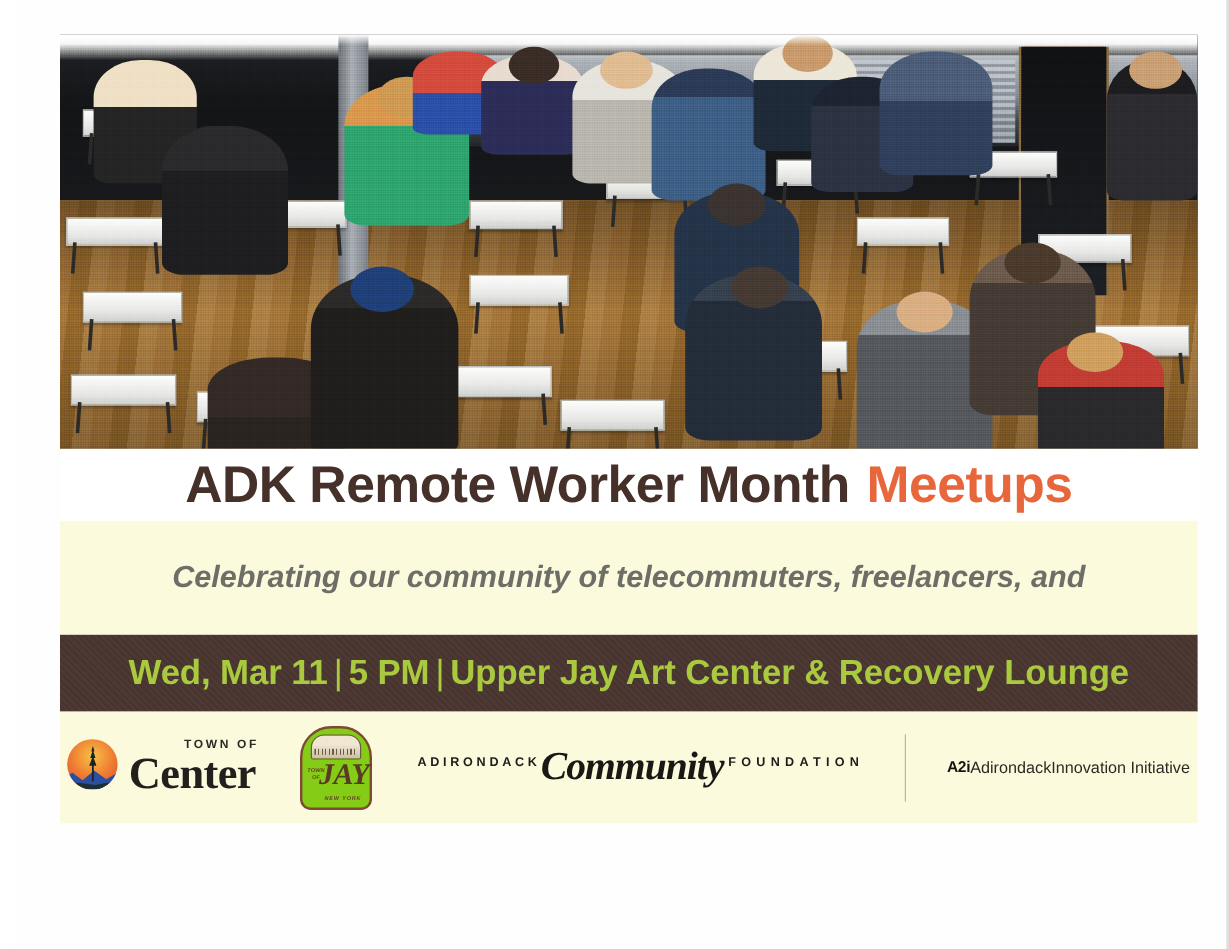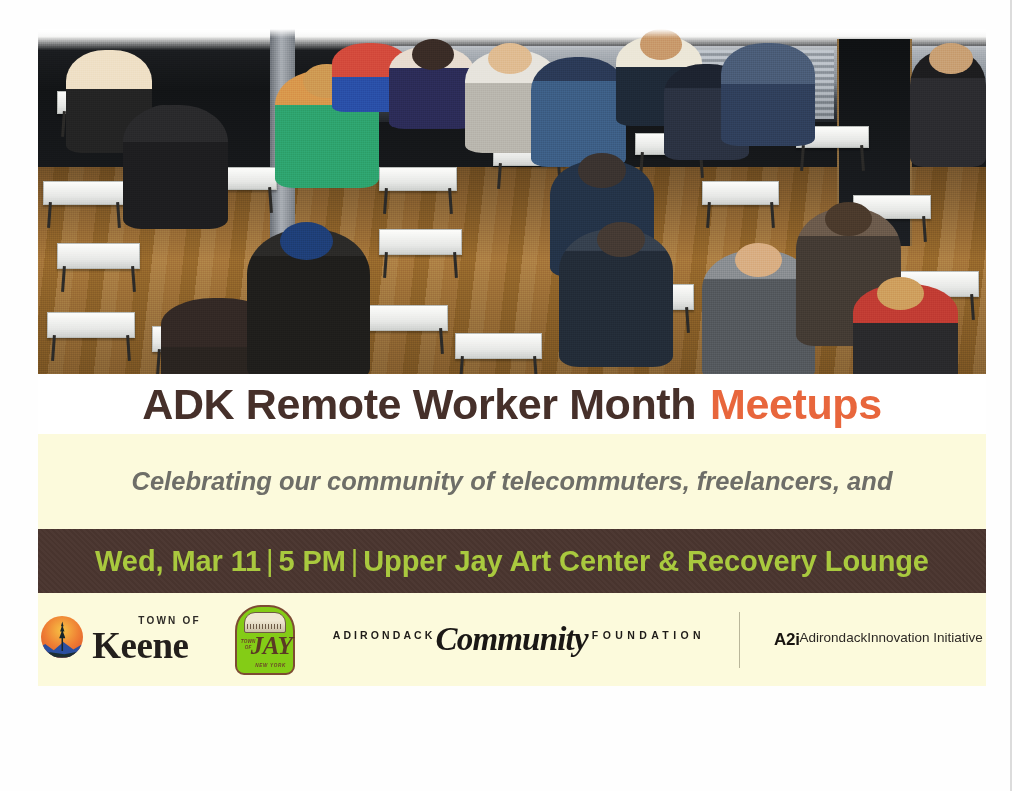--- a/index.html
+++ b/index.html
@@ -12,21 +12,21 @@
     width: 1024px;
     height: 791px;
     position: relative;
     overflow: hidden;
     font-family: "Liberation Sans", sans-serif;
   }
 
   
   #page-sheet {
     position: absolute;
-    left: 0; top: 0;
+    left: 12px; top: 0;
     width: 1012px;
     height: 791px;
     background: #fefefe;
     box-shadow: inset -1px 0 0 #e2e2e2;
   }
   #page-right-edge {
     position: absolute;
     left: 1010px; top: 0;
     width: 2px; height: 791px;
     background: #dcdcdc;
@@ -291,21 +291,21 @@
     color: #1f1c19; margin-left: 4px;
   }
 
   .logo-divider {
     width: 1px; height: 56px; background: #b9b69a; flex: none;
   }
 
   
   .a2i { line-height: 1.28; flex: none; }
   .a2i-mark {
-    font-size: 17px; font-weight: bold; color: #17130f; letter-spacing: -.3px;
+    font-size: 13px; font-weight: bold; color: #17130f; letter-spacing: -.3px;
   }
   .a2i-line { font-size: 13.5px; color: #2c2824; }
 
   .photo, .title-band, .subtitle-band, .date-bar, .logo-band { position: relative; }
 </style>
 </head>
 <body>
 
 <div id="page-sheet">
 
@@ -408,21 +408,21 @@
     <div class="logo-band">
 
       <div class="logo">
         <div class="keene-mark">
           <div class="keene-mountains"></div>
           <div class="keene-ground"></div>
           <div class="keene-tree"></div>
         </div>
         <div class="keene-words">
           <span class="keene-townof">TOWN OF</span>
-          <span class="keene-name">Keene</span>
+          <span class="keene-name">Center</span>
         </div>
       </div>
 
       <div class="logo">
         <div class="jay-badge">
           <div class="jay-bridge"></div>
           <div class="jay-townof">TOWN OF</div>
           <div class="jay-word">JAY</div>
           <div class="jay-state">NEW YORK</div>
         </div>

